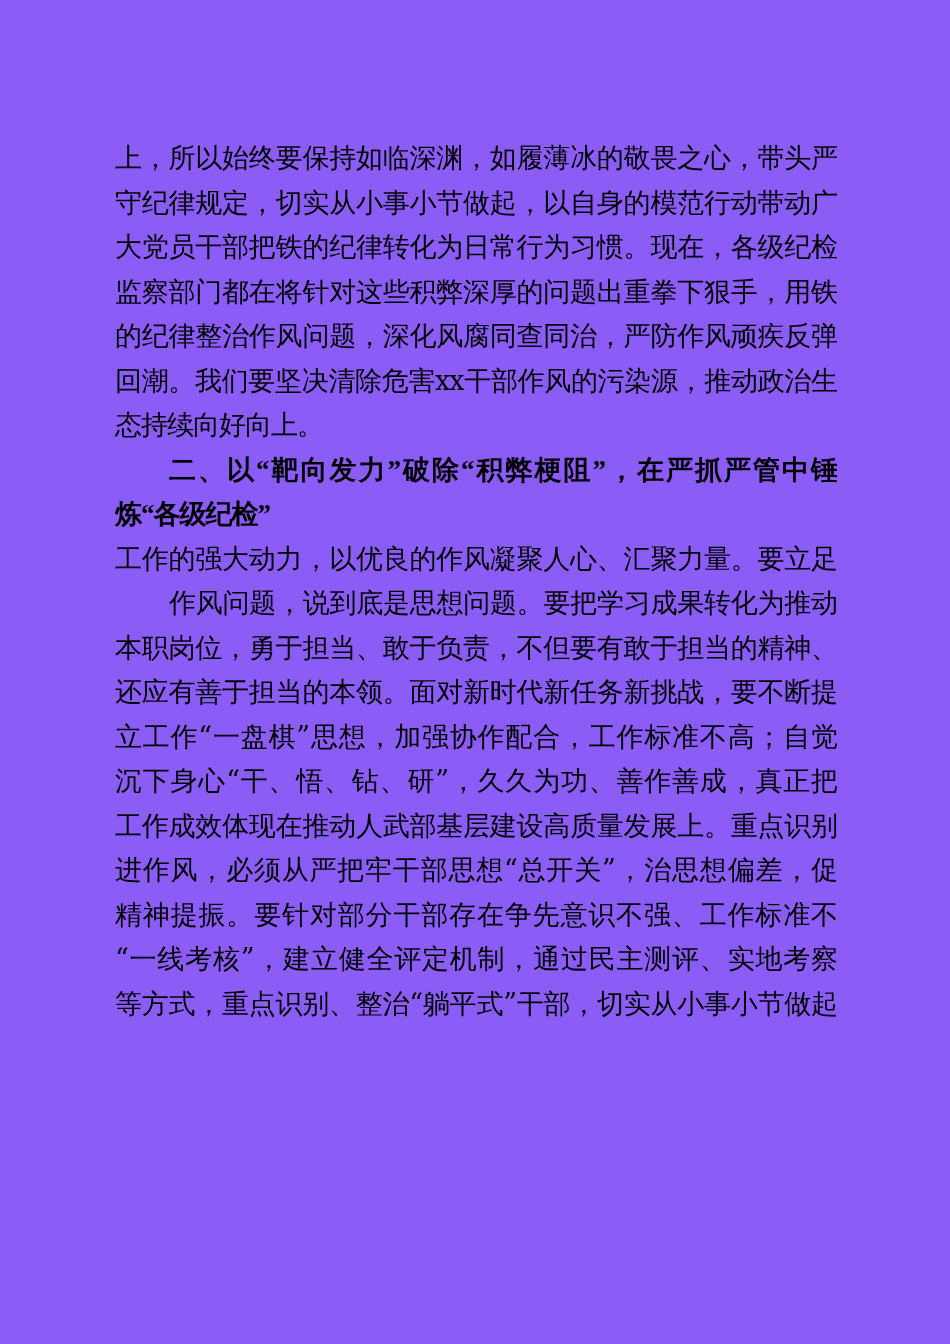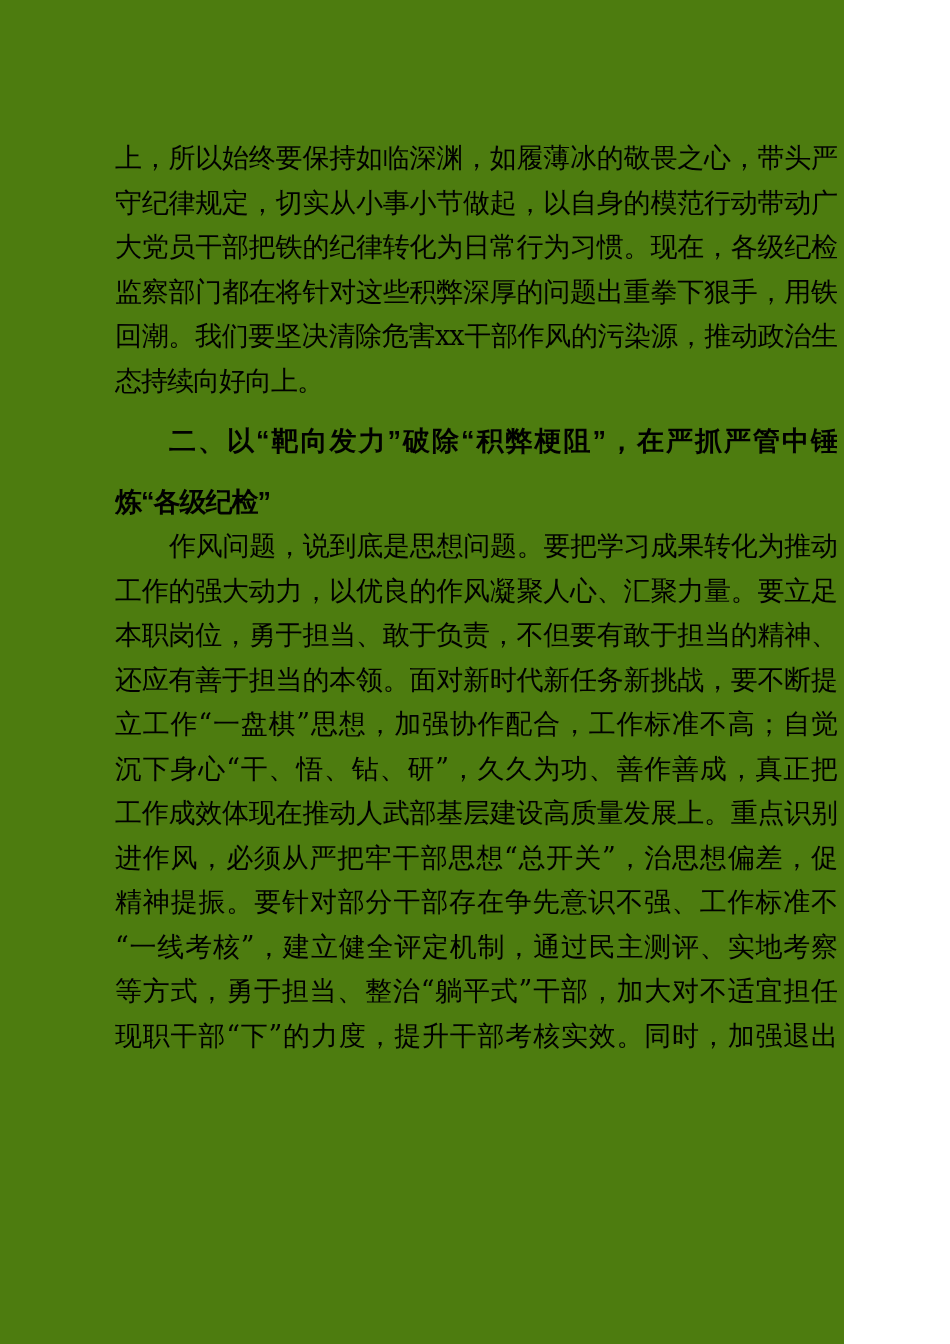--- a/index.html
+++ b/index.html
@@ -7,24 +7,24 @@
     padding: 0;
     background: #ffffff;
   }
   body {
     width: 950px;
     height: 1344px;
     overflow: hidden;
   }
   .page {
     box-sizing: border-box;
-    width: 844px;
+    width: 950px;
     height: 1344px;
     padding: 136px 0 0 115px;
-    background: #4d7c0f;
+    background: #8b5cf6;
   }
   .textcol {
     width: 722px;
   }
   .line {
     height: 44.5px;
     line-height: 44.5px;
     font-size: 27px;
     letter-spacing: -1px;
     color: #000000;
@@ -35,53 +35,52 @@
   }
   .line.end {
     text-align: right;
     text-align-last: left;
   }
   .line.indent {
     text-indent: 54px;
   }
   .line.heading {
     font-weight: 700;
-    font-family: Liberation Sans, sans-serif;
-    margin-top: 16px;
+    font-family: Liberation Serif, serif;
   }
 </style>
 </head>
 <body>
 
 <div class="page">
   <div class="textcol">
 
     <div>
       <div class="line">上，所以始终要保持如临深渊，如履薄冰的敬畏之心，带头严</div>
       <div class="line">守纪律规定，切实从小事小节做起，以自身的模范行动带动广</div>
       <div class="line">大党员干部把铁的纪律转化为日常行为习惯。现在，各级纪检</div>
       <div class="line">监察部门都在将针对这些积弊深厚的问题出重拳下狠手，用铁</div>
+      <div class="line">的纪律整治作风问题，深化风腐同查同治，严防作风顽疾反弹</div>
       <div class="line">回潮。我们要坚决清除危害xx干部作风的污染源，推动政治生</div>
       <div class="line end">态持续向好向上。</div>
     </div>
 
     <div>
       <div class="line heading indent">二、以“靶向发力”破除“积弊梗阻”，在严抓严管中锤</div>
       <div class="line heading end">炼“各级纪检”</div>
     </div>
 
     <div>
+      <div class="line">工作的强大动力，以优良的作风凝聚人心、汇聚力量。要立足</div>
       <div class="line indent">作风问题，说到底是思想问题。要把学习成果转化为推动</div>
-      <div class="line">工作的强大动力，以优良的作风凝聚人心、汇聚力量。要立足</div>
       <div class="line">本职岗位，勇于担当、敢于负责，不但要有敢于担当的精神、</div>
       <div class="line">还应有善于担当的本领。面对新时代新任务新挑战，要不断提</div>
       <div class="line">立工作“一盘棋”思想，加强协作配合，工作标准不高；自觉</div>
       <div class="line">沉下身心“干、悟、钻、研”，久久为功、善作善成，真正把</div>
       <div class="line">工作成效体现在推动人武部基层建设高质量发展上。重点识别</div>
       <div class="line">进作风，必须从严把牢干部思想“总开关”，治思想偏差，促</div>
       <div class="line">精神提振。要针对部分干部存在争先意识不强、工作标准不高、</div>
       <div class="line">“一线考核”，建立健全评定机制，通过民主测评、实地考察</div>
-      <div class="line">等方式，勇于担当、整治“躺平式”干部，加大对不适宜担任</div>
-      <div class="line">现职干部“下”的力度，提升干部考核实效。同时，加强退出</div>
+      <div class="line">等方式，重点识别、整治“躺平式”干部，切实从小事小节做起</div>
     </div>
 
   </div>
 </div>
 
 </body></html>

